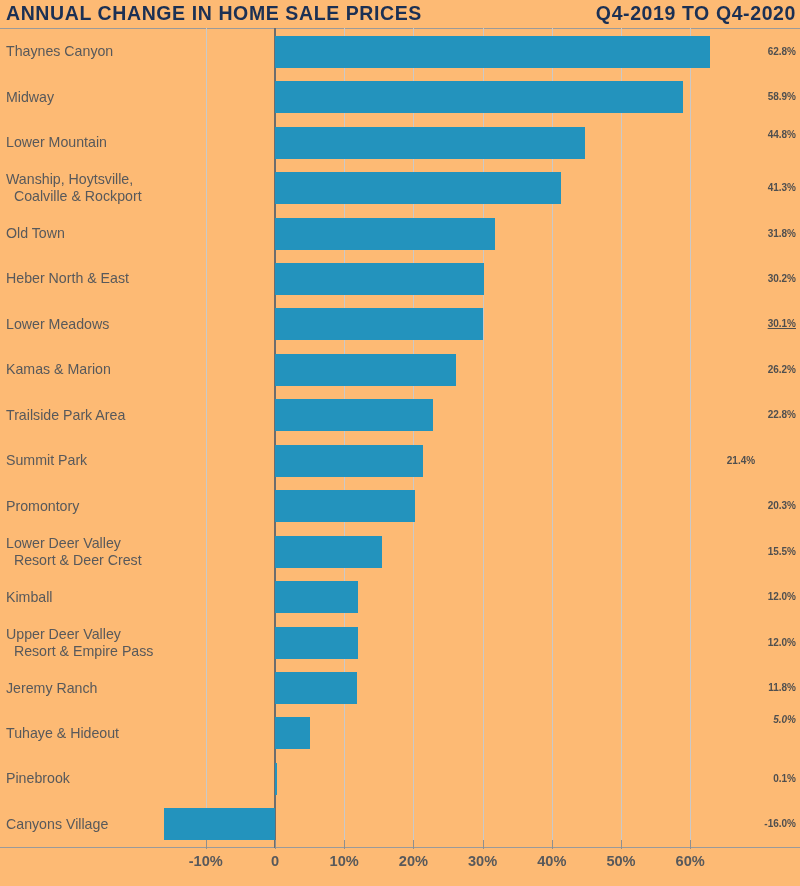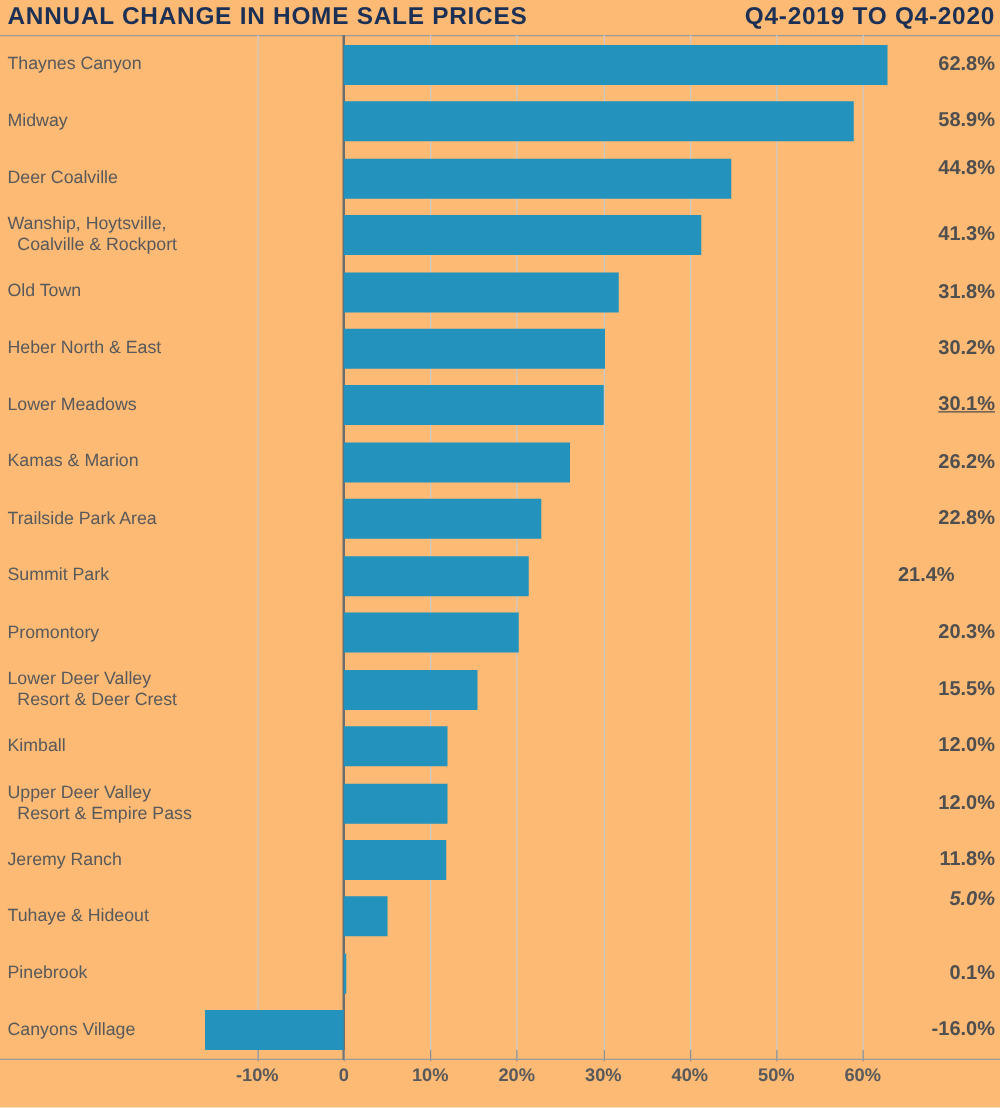--- a/index.html
+++ b/index.html
@@ -102,21 +102,21 @@
   .bar {
     position: absolute;
     background: #2393bd;
   }
   .row-value {
     position: absolute;
     right: 4px;
     width: 110px;
     text-align: right;
     color: #4f4f4f;
-    font-size: 16px;
+    font-size: 10px;
     font-weight: bold;
     line-height: 17px;
   }
 
   
   .axis {
     position: absolute;
     left: 0;
     top: 849px;
     width: 800px;
@@ -168,21 +168,21 @@
           <div class="row-label" style="top: 14.225px;">Thaynes Canyon</div>
           <div class="bar" style="left: 275px; width: 434.576px; top: 6.725px; height: 32px; background: rgb(35, 147, 189);"></div>
           <div class="row-value" style="top: 13.725px;">62.8%</div>
         </div>
         <div class="row" style="top: 46.45px; height: 45.45px;">
           <div class="row-label" style="top: 14.225px;">Midway</div>
           <div class="bar" style="left: 275px; width: 407.588px; top: 6.725px; height: 32px; background: rgb(35, 147, 189);"></div>
           <div class="row-value" style="top: 13.725px;">58.9%</div>
         </div>
         <div class="row" style="top: 91.9px; height: 45.45px;">
-          <div class="row-label" style="top: 14.225px;">Deer Coalville</div>
+          <div class="row-label" style="top: 14.225px;">Lower Mountain</div>
           <div class="bar" style="left: 275px; width: 310.016px; top: 6.725px; height: 32px; background: rgb(35, 147, 189);"></div>
           <div class="row-value" style="top: 6px;">44.8%</div>
         </div>
         <div class="row" style="top: 137.35px; height: 45.45px;">
           <div class="row-label" style="top: 5.725px;">Wanship, Hoytsville,
   Coalville &amp; Rockport</div>
           <div class="bar" style="left: 275px; width: 285.796px; top: 6.725px; height: 32px; background: rgb(35, 147, 189);"></div>
           <div class="row-value" style="top: 13.725px;">41.3%</div>
         </div>
         <div class="row" style="top: 182.8px; height: 45.45px;">

